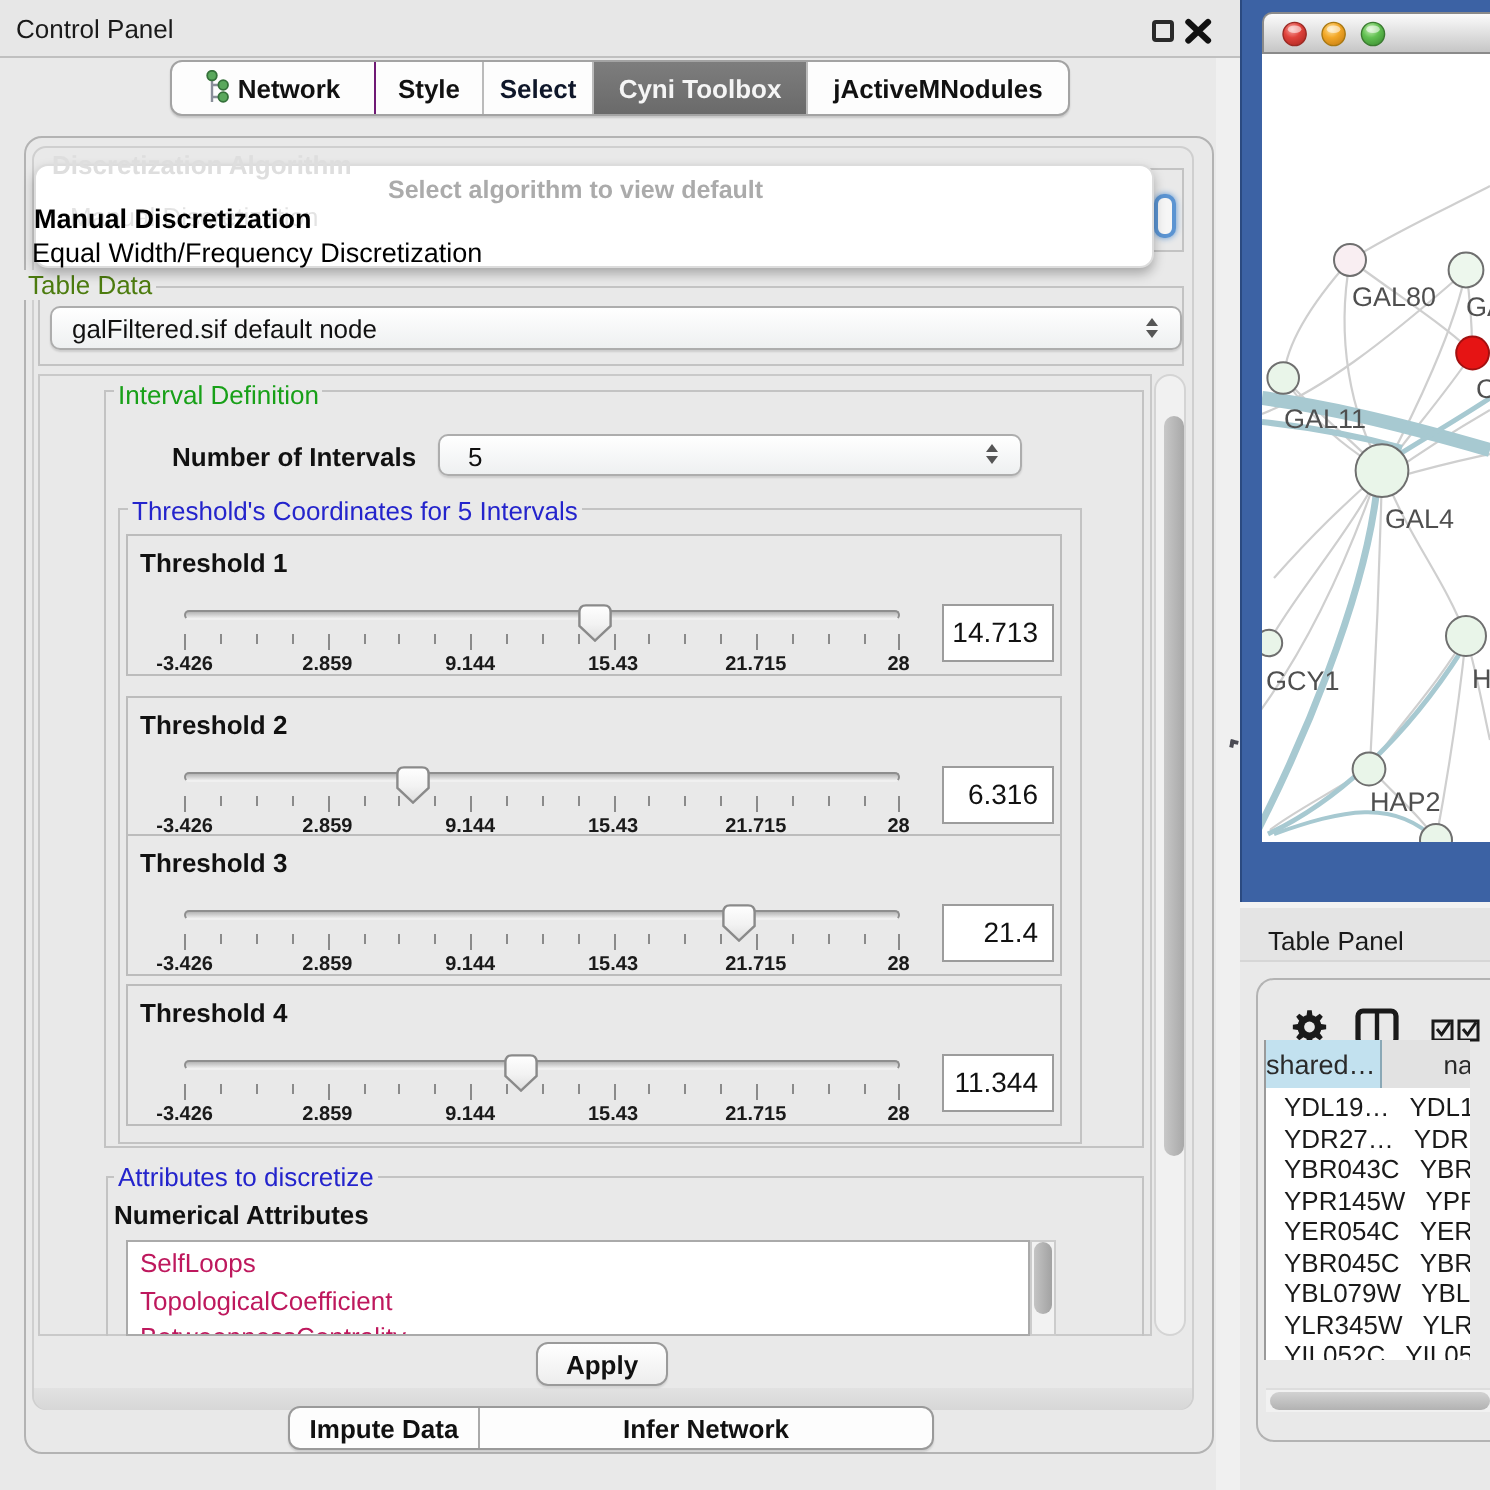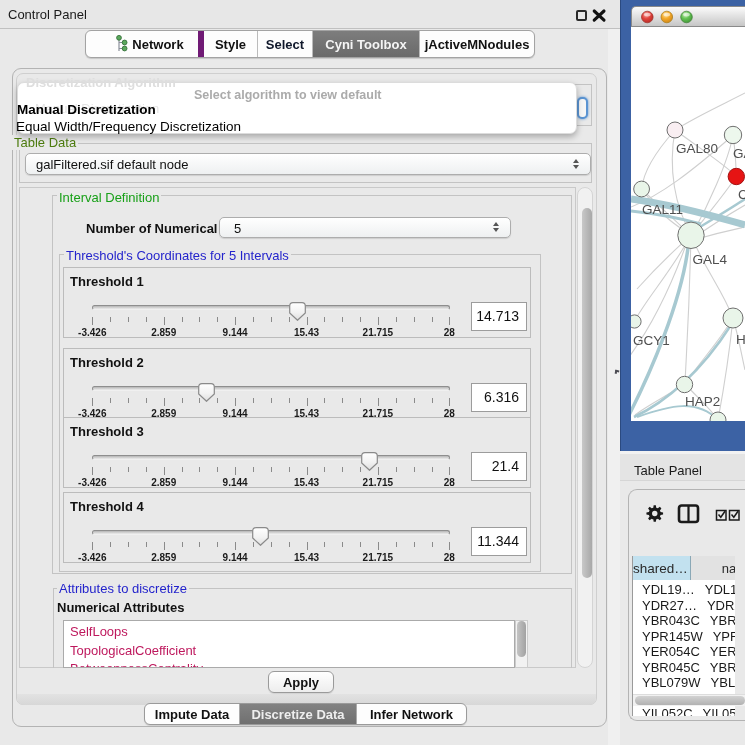--- a/index.html
+++ b/index.html
@@ -24,21 +24,21 @@
 
 <div class="abs" style="left:0;top:0;width:620px;height:29px;background:#e7e7e7;border-bottom:1px solid #c0c0c0;"></div>
 <div class="abs" style="left:8px;top:7px;font-size:13px;color:#1a1a1a;">Control Panel</div>
 
 <div class="abs" style="left:576px;top:10px;width:11px;height:11px;border:2px solid #2a2a2a;border-radius:2px;"></div>
 <svg class="abs" style="left:591px;top:7px;" width="16" height="16" viewBox="0 0 16 16">
  <path d="M3.2 4 L13 13.2 M13 4 L3.2 13.2" stroke="#111" stroke-width="3.1" stroke-linecap="round"></path>
 </svg>
 
 <div class="abs" style="left:85px;top:30px;width:450px;height:28px;background:#fdfdfd;border:1px solid #a3a3a3;border-radius:6px;box-shadow:0 1px 1px rgba(0,0,0,.15);overflow:hidden;display:flex;">
-  <div style="width:102px;height:100%;display:flex;align-items:center;justify-content:center;border-right:6px solid #701a75;font-size:13px;font-weight:600;color:#111;margin-left:16px;">
+  <div style="width:102px;height:100%;display:flex;align-items:center;justify-content:center;border-right:1px solid #701a75;font-size:13px;font-weight:600;color:#111;">
     <svg width="12" height="18" viewBox="0 0 12 18" style="margin-right:4px;">
       <path d="M3 3 L3 16 M3 7.5 L7 7.5 M3 13.5 L7 13.5" stroke="#8a8f9a" stroke-width="1.2" fill="none"></path>
       <circle cx="3" cy="2.8" r="2.4" fill="#5aa85c" stroke="#35713a" stroke-width=".9"></circle>
       <circle cx="8.6" cy="7.5" r="2.4" fill="#5aa85c" stroke="#35713a" stroke-width=".9"></circle>
       <circle cx="8.6" cy="13.5" r="2.4" fill="#5aa85c" stroke="#35713a" stroke-width=".9"></circle>
     </svg>Network</div>
   <div style="width:54px;height:100%;display:flex;align-items:center;justify-content:center;border-right:1px solid #bbb;font-size:13px;font-weight:600;color:#111;">Style</div>
   <div style="width:55px;height:100%;display:flex;align-items:center;justify-content:center;border-right:1px solid #bbb;font-size:13px;font-weight:600;color:#0f172a;">Select</div>
   <div style="width:107px;height:100%;display:flex;align-items:center;justify-content:center;border-right:1px solid #bbb;font-size:13px;font-weight:600;color:#f5f5f5;background:linear-gradient(#7d7d7d,#6a6a6a);">Cyni Toolbox</div>
   <div style="flex:1;height:100%;display:flex;align-items:center;justify-content:center;font-size:13px;font-weight:600;color:#111;">jActiveMNodules</div>
@@ -62,21 +62,21 @@
 </div>
 
 <div class="abs" style="left:19px;top:187px;width:557px;height:481px;border:1px solid #c9c9c9;background:#e9e9e9;"></div>
 
 <div class="abs" style="left:577px;top:187px;width:16px;height:481px;background:#f1f1f1;border:1px solid #d4d4d4;border-radius:8px;"></div>
 <div class="abs" style="left:581.5px;top:208px;width:10px;height:370px;background:linear-gradient(90deg,#c8c8c8,#a8a8a8);border-radius:6px;"></div>
 
 <div class="abs" style="left:52px;top:195px;width:520px;height:379px;border:1px solid #c3c3c3;"></div>
 <div class="grouplab" style="left:57px;top:189.5px;color:#18a018;">Interval Definition</div>
 
-<div class="abs" style="left:86px;top:220.5px;font-size:13px;font-weight:bold;color:#111;">Number of Numerical</div>
+<div class="abs" style="left:86px;top:220.5px;font-size:13px;font-weight:bold;color:#111;">Number of Intervals</div>
 <div class="combo" style="left:219px;top:216.5px;width:292px;height:21px;">
   <div style="padding:3px 0 0 14px;">5</div>
   <div class="arr">
       <div class="arrup"></div>
       <div class="arrdn"></div>
     </div>
 </div>
 
 <div class="abs" style="left:59px;top:254px;width:482px;height:318px;border:1px solid #c3c3c3;"></div>
 <div class="grouplab" style="left:64px;top:248px;color:#2424cc;">Threshold's Coordinates for 5 Intervals</div>
@@ -258,21 +258,20 @@
 <div class="abs" style="left:63px;top:620px;width:452px;height:48px;background:#fff;border:1px solid #aaa;overflow:hidden;">
   <div style="font-size:13px;color:#be185d;padding:2px 0 0 6px;line-height:18.6px;">SelfLoops<br>TopologicalCoefficient<br>BetweennessCentrality</div>
 </div>
 <div class="abs" style="left:515px;top:620px;width:13px;height:48px;background:#f2f2f2;border:1px solid #ccc;"></div>
 <div class="abs" style="left:517px;top:621px;width:9px;height:36px;background:linear-gradient(90deg,#c4c4c4,#a2a2a2);border-radius:5px;"></div>
 
 <div class="abs" style="left:268px;top:671px;width:66px;height:22px;background:linear-gradient(#ffffff,#ededed);border:1px solid #9a9a9a;border-radius:6px;font-size:13px;font-weight:600;color:#111;text-align:center;padding-top:3px;box-shadow:0 1px 1px rgba(0,0,0,.1);">Apply</div>
 
 <div class="abs" style="left:144px;top:703px;width:323px;height:22px;background:#fdfdfd;border:1px solid #9a9a9a;border-radius:6px;overflow:hidden;display:flex;box-shadow:0 1px 1px rgba(0,0,0,.12);">
   <div style="width:95px;display:flex;align-items:center;justify-content:center;border-right:1px solid #aaa;font-size:13px;font-weight:600;color:#111;">Impute Data</div>
-  <div style="width:117px;display:flex;align-items:center;justify-content:center;border-right:1px solid #aaa;font-size:13px;font-weight:600;color:#eee;background:linear-gradient(#828282,#707070);">Discretize Data</div>
   <div style="flex:1;display:flex;align-items:center;justify-content:center;font-size:13px;font-weight:600;color:#111;">Infer Network</div>
 </div>
 
 <div class="abs" style="left:17px;top:82px;width:560px;height:52px;background:#fff;border:1px solid #dcdcdc;border-radius:7px;box-shadow:0 3px 6px rgba(0,0,0,.28);"></div>
 <div class="abs" style="left:26px;top:75px;font-size:13px;font-weight:bold;color:#dedede;">Discretization Algorithm</div>
 <div class="abs" style="left:194px;top:88px;font-size:12.5px;font-weight:600;color:#ababab;">Select algorithm to view default</div>
 <div class="abs" style="left:35px;top:101px;font-size:13px;color:rgba(60,60,60,.14);">Manual Discretization</div>
 <div class="abs" style="left:17px;top:102px;font-size:13.5px;font-weight:bold;color:#000;">Manual Discretization</div>
 <div class="abs" style="left:16px;top:119px;font-size:13.5px;color:#000;">Equal Width/Frequency Discretization</div>
 
@@ -382,21 +381,21 @@
     <line x1="44.5" y1="2.5" x2="44.5" y2="19" stroke-width="2.2"></line>
   </g>
   <g fill="none" stroke="#1a1a1a" stroke-width="1.5">
     <rect x="72.5" y="7.5" width="9.5" height="9.5"></rect>
     <path d="M74.5 11.5 L76.8 14.3 L81 8.2"></path>
     <rect x="85.5" y="7.5" width="9.5" height="9.5"></rect>
     <path d="M87.5 11.5 L89.8 14.3 L94 8.2"></path>
   </g>
 </svg>
 
-<div class="abs" style="left:632px;top:556px;width:103px;height:160px;background:#fff;overflow:hidden;border-left:1px solid #9a9a9a;">
+<div class="abs" style="left:632px;top:520px;width:103px;height:160px;background:#fff;overflow:hidden;border-left:1px solid #9a9a9a;">
   <div style="display:flex;height:24px;">
     <div style="width:73px;background:#c2e1ef;border-right:1px solid #8aa8b6;font-size:13.5px;color:#2a2a2a;display:flex;align-items:center;justify-content:flex-end;padding-right:2px;">shared…</div>
     <div style="flex:1;background:#e2e2e2;font-size:13px;color:#2a2a2a;display:flex;align-items:center;padding-left:31px;">na</div>
   </div>
   <div style="font-size:13px;color:#1a1a1a;line-height:15.5px;padding-top:2px;">
     <div style="display:flex;">
         <div style="width:73px;padding-left:9px;">YDL19…</div>
         <div style="padding-left:10px;">YDL19…</div>
       </div>
     <div style="display:flex;">

